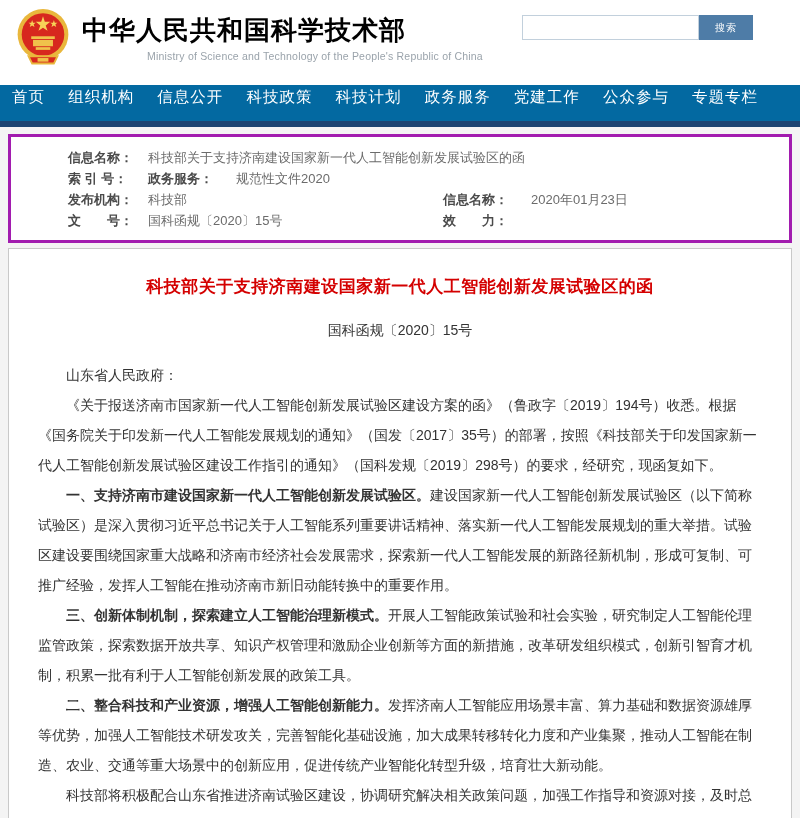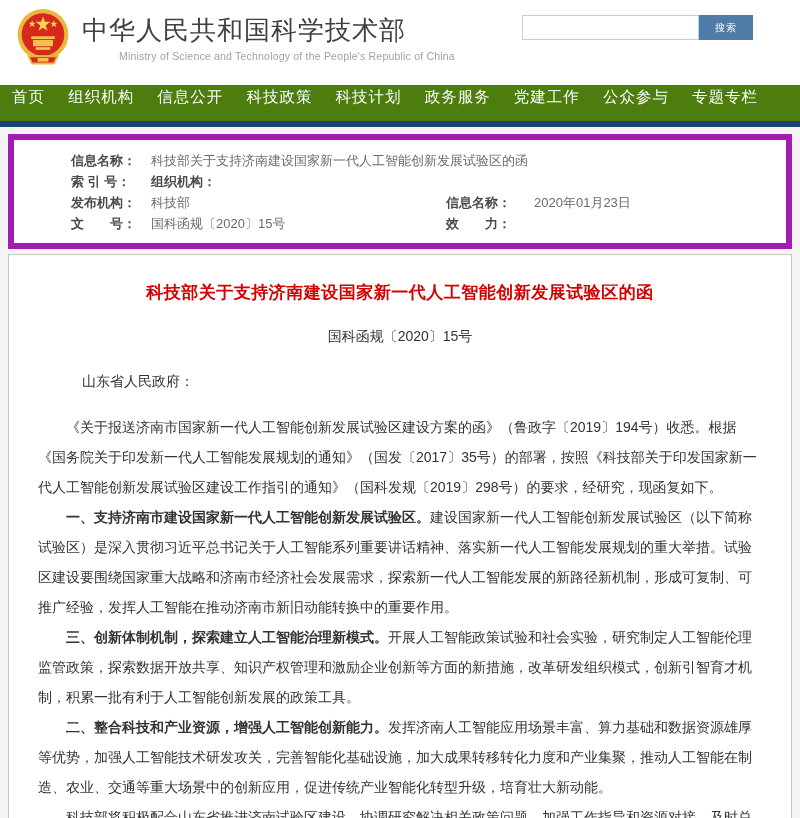--- a/index.html
+++ b/index.html
@@ -9,52 +9,52 @@
     background: #ffffff;
     font-family: "Liberation Sans", "DejaVu Sans", sans-serif;
   }
   .page { width: 800px; height: 818px; overflow: hidden; background: #fff; }
 
   
   .header { position: relative; height: 85px; background: #ffffff; }
   .emblem { position: absolute; left: 14px; top: 7px; width: 58px; height: 64px; cursor: pointer; }
   .site-title {
     position: absolute; left: 82px; top: 13px;
-    font-size: 26px; font-weight: normal; color: #404040; letter-spacing: 1px; cursor: pointer;
+    font-size: 26px; font-weight: bold; color: #000000; letter-spacing: 1px; cursor: pointer;
   }
   .site-subtitle {
-    position: absolute; left: 71px; top: 50px;
+    position: absolute; left: 99px; top: 50px;
     font-size: 10.5px; color: #9aa3ab; letter-spacing: 0.2px; padding-left: 48px;
   }
   .search-input {
     position: absolute; left: 522px; top: 15px; width: 177px; height: 25px;
     border: 1px solid #c2d0dc; background: #fff; padding: 0 6px; font-size: 13px; color: #333;
     outline: none;
   }
   .search-btn {
     position: absolute; left: 699px; top: 15px; width: 54px; height: 25px;
     background: #4e7ca7; color: #fff; border: none; font-size: 10px; cursor: pointer;
     font-family: inherit; letter-spacing: 1px;
   }
 
   
   .nav {
-    height: 36px; background: #4d7c0f;
+    height: 36px; background: #0369a1;
     display: flex; align-items: center; justify-content: space-between;
     padding: 0 42px 12px 12px;
   }
   .nav a {
     color: #ffffff; text-decoration: none; font-size: 15.5px; letter-spacing: 1px; cursor: pointer;
     white-space: nowrap;
   }
   .nav-stripe { height: 6px; background: #1c4472; }
 
   
   .meta-section { background: #f4f4f4; padding: 7px 8px 5px 8px; }
-  .meta-box { background: #ffffff; border: 6px solid #a21caf; padding: 10px 0 9px 0; }
+  .meta-box { background: #ffffff; border: 3px solid #a21caf; padding: 10px 0 9px 0; }
   .meta-row { display: flex; line-height: 21px; font-size: 13px; }
   .meta-label {
     width: 80px; margin-left: 57px; font-weight: bold; color: #4a4a4a;
     flex-shrink: 0; white-space: pre;
   }
   .meta-value { color: #6b6b6b; }
   .meta-value.v1 { width: 295px; flex-shrink: 0; }
   .meta-value.span { flex: 1; }
   .meta-label.l2 { width: 88px; margin-left: 0; }
   .meta-value.v2 { flex: 1; }
@@ -64,21 +64,21 @@
   .doc-box {
     background: #ffffff; border: 1px solid #c9c9c9;
     padding: 24px 29px 20px 29px; min-height: 585px;
   }
   .doc-title {
     text-align: center; color: #d40000; font-weight: bold; font-size: 17px;
     margin: 2px 0 0 0; letter-spacing: 0.5px;
   }
   .doc-number { text-align: center; font-size: 14px; color: #333; margin-top: 24px; }
   .doc-body { margin-top: 20px; font-size: 14px; color: #333; line-height: 30px; }
-  .doc-body .salutation { margin: 16px; }
+  .doc-body .salutation { margin: 0; }
   .doc-body p { margin: 0; text-indent: 2em; }
   .doc-body .lead { font-weight: bold; }
 </style>
 </head>
 <body>
 
 <div class="page">
 
   <div class="header">
     <div class="emblem">
@@ -115,21 +115,22 @@
   <div class="nav-stripe"></div>
 
   <div class="meta-section">
     <div class="meta-box">
       <div class="meta-row">
         <span class="meta-label">信息名称：</span>
         <span class="meta-value span">科技部关于支持济南建设国家新一代人工智能创新发展试验区的函</span>
       </div>
       <div class="meta-row">
         <span class="meta-label">索 引 号：</span>
-        <span class="meta-label l2">组织机构：</span>
+        <span class="meta-label l2">政务服务：</span>
+        <span class="meta-value v2">规范性文件2020</span>
       </div>
       <div class="meta-row">
         <span class="meta-label">发布机构：</span>
         <span class="meta-value v1">科技部</span>
         <span class="meta-label l2">信息名称：</span>
         <span class="meta-value v2">2020年01月23日</span>
       </div>
       <div class="meta-row">
         <span class="meta-label">文　　号：</span>
         <span class="meta-value v1">国科函规〔2020〕15号</span>

